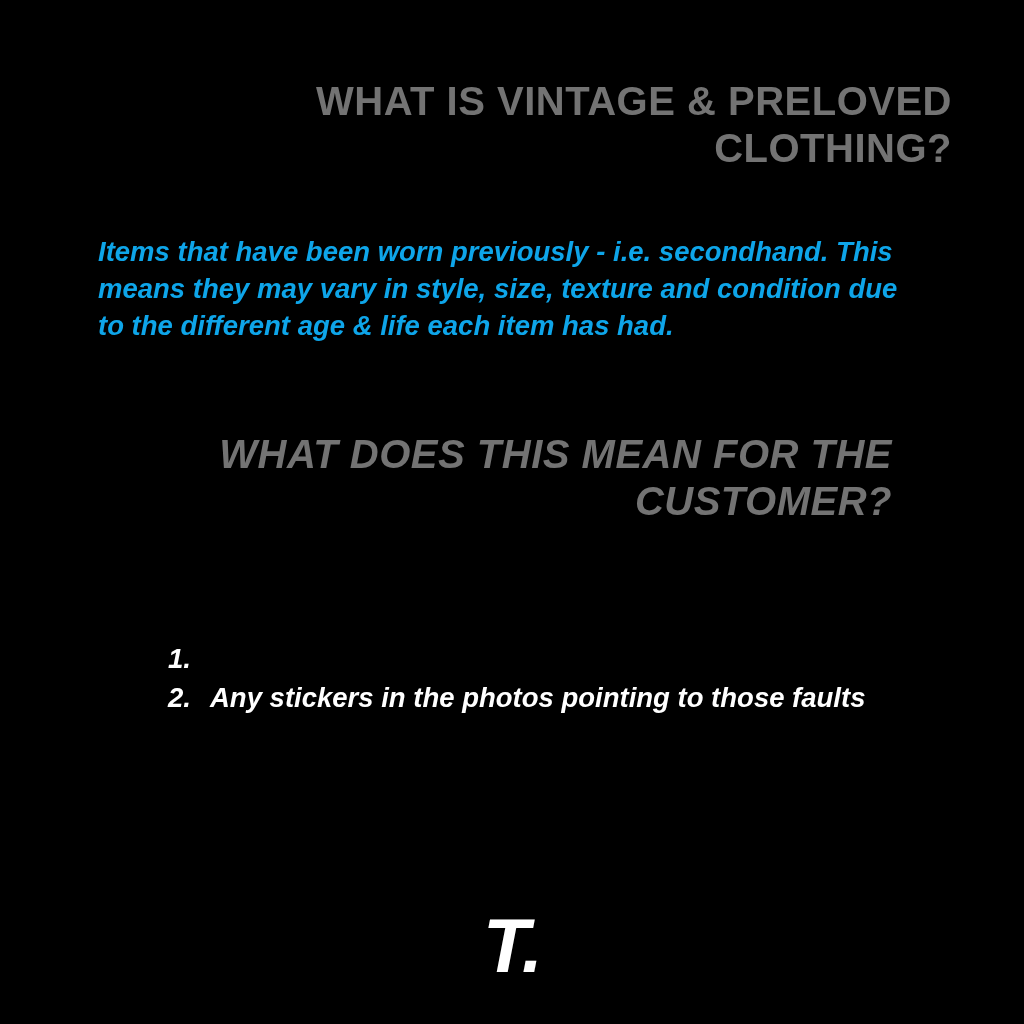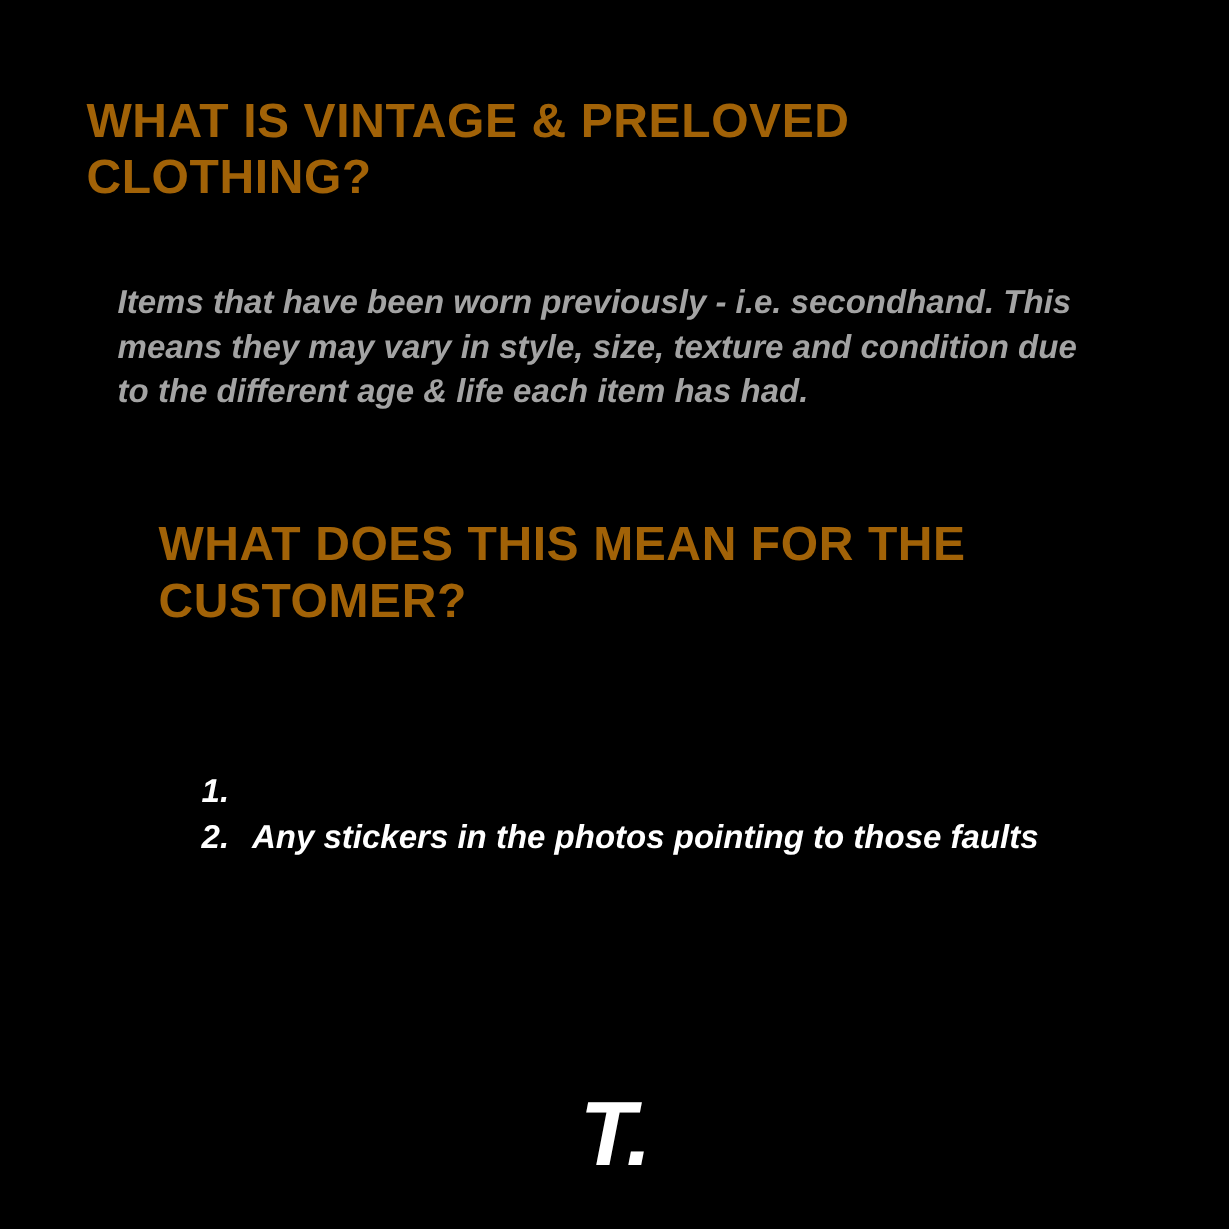--- a/index.html
+++ b/index.html
@@ -21,42 +21,43 @@
     left: 0;
     top: 0;
     width: 1024px;
     height: 1024px;
     box-sizing: border-box;
     padding: 70px 72px 0 72px;
   }
   .heading {
     font-weight: bold;
     font-style: normal;
-    text-align: left;
+    text-align: right;
     letter-spacing: 0.5px;
     line-height: 1.18;
     font-size: 41px;
-    color: #a16207;
+    color: #737373;
     margin: 0;
   }
   .heading-1 {
     margin-top: 8px;
     font-size: 40px;
   }
   .heading-2 {
     margin-top: 0;
     font-size: 40px;
     padding: 0 60px;
+    font-style: italic;
   }
   .body-text {
     font-style: italic;
     font-weight: bold;
     font-size: 27.5px;
     line-height: 1.34;
-    color: #a3a3a3;
+    color: #0ea5e9;
     margin: 0;
     padding: 0 26px 0 26px;
   }
   .spacer-1 { height: 62px; }
   .spacer-2 { height: 86px; }
   .spacer-3 { height: 60px; }
   .spacer-4 { height: 30px; }
   .spacer-5 { height: 24px; }
 
   ol.look-for {

